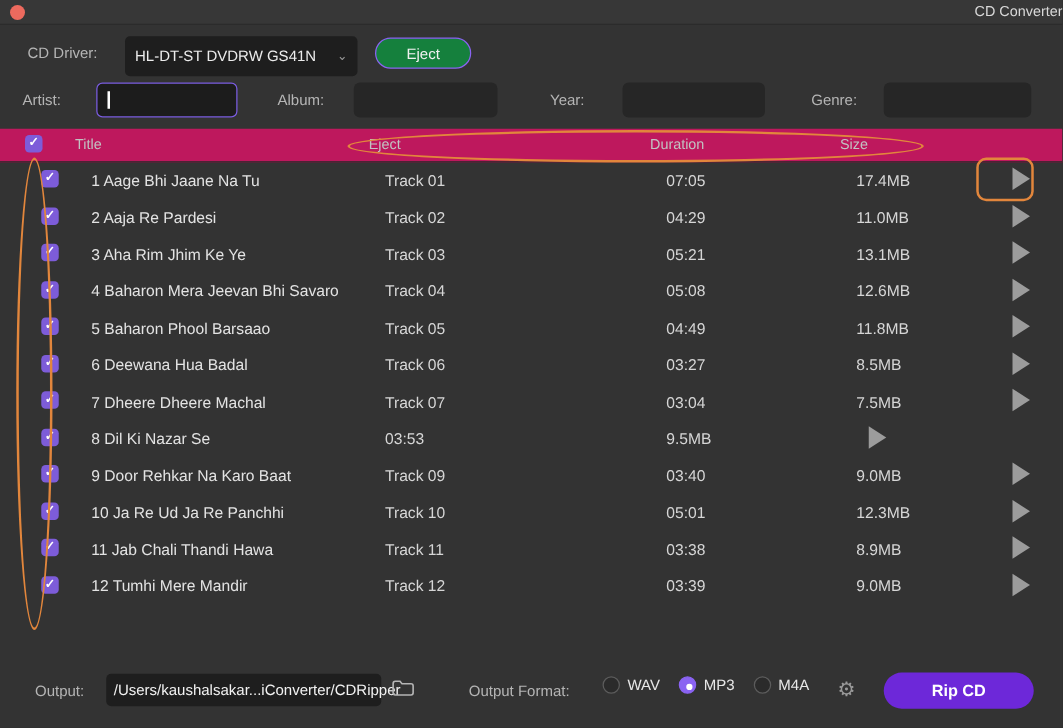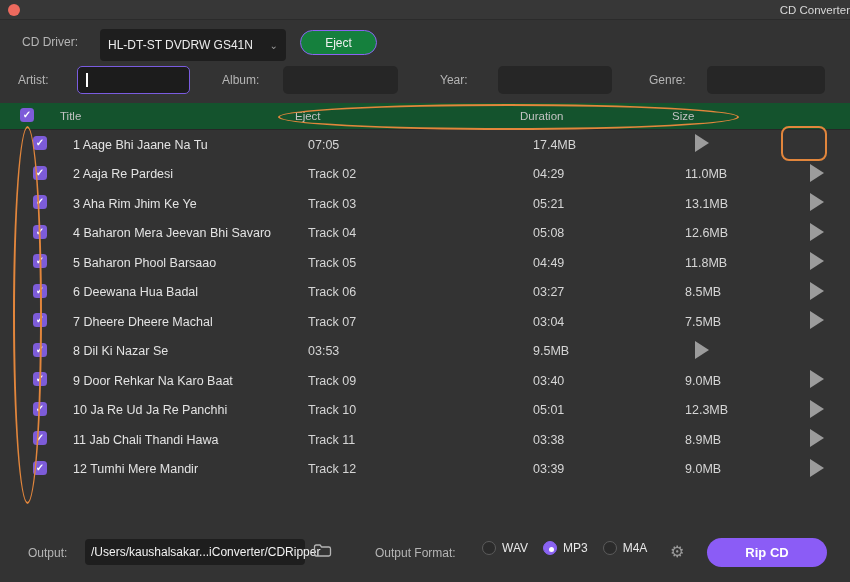--- a/index.html
+++ b/index.html
@@ -27,21 +27,21 @@
 
   .meta-row { position:absolute; top:66px; left:0; width:850px; height:28px; }
   .meta-label { position:absolute; top:7px; }
   .meta-input { position:absolute; top:0; height:28px; background:#262626; border:none; border-radius:5px;
                 color:#ececec; font-size:12px; padding:0 8px; font-family:"Liberation Sans", sans-serif; }
   .meta-input.focused { background:#1c1c1c; border:1.5px solid #7a5ce0; }
   .caret { position:absolute; width:1.5px; height:14px; background:#ffffff; }
 
   
   .grid { display:grid; grid-template-columns:60px 235px 225px 152px 115px auto; align-items:center; }
-  .thead { position:absolute; top:103px; left:0; width:850px; height:27px; background:#14532d;
+  .thead { position:absolute; top:103px; left:0; width:850px; height:27px; background:#be185d;
            border-bottom:1px solid #272727; color:#c2c2c2; font-size:11.5px; }
   .tbody { position:absolute; top:130px; left:0; width:850px;margin-left:13px; }
   .trow { height:29.5px; color:#d6d6d6; font-size:12.5px; }
   .trow .title { color:#e3e3e3; }
   .cell-check { padding-left:20px; }
   .checkbox { display:inline-block; width:14px; height:14px; background:#7d5cd9; border-radius:3.5px;
               position:relative; cursor:pointer; }
   .checkbox::after { content:"✓"; position:absolute; left:0; top:0; width:14px; height:14px;
                      color:#ffffff; font-size:10px; font-weight:bold; line-height:14px; text-align:center; }
   .cell-play { padding-left:10px; }
@@ -57,21 +57,21 @@
   .fmt-label { position:absolute; left:375px; top:8px; }
   .fmt-group { position:absolute; left:482px; top:3px; display:flex; align-items:center; gap:15px; }
   .fmt-item { display:flex; align-items:center; gap:6px; cursor:pointer; }
   .radio { width:14px; height:14px; border-radius:50%; border:1.5px solid #5c5c5c; background:#2b2b2b; position:relative; }
   .radio.sel { background:#8a63f2; border-color:#8a63f2; }
   .radio.sel::after { content:""; position:absolute; left:4.5px; top:4.5px; width:5px; height:5px;
                       border-radius:50%; background:#ffffff; }
   .fmt-name { color:#e8e8e8; font-size:12px; }
   .gear { position:absolute; left:670px; top:4px; color:#9a9a9a; font-size:16px;
           font-family:"DejaVu Sans", sans-serif; cursor:pointer; background:none; border:none; }
-  .rip-btn { position:absolute; left:707px; top:0; width:120px; height:29px; background:#8b5cf6; border:none;
+  .rip-btn { position:absolute; left:707px; top:0; width:120px; height:29px; background:#6d28d9; border:none;
              border-radius:14.5px; color:#ffffff; font-size:13px; font-weight:bold;
              font-family:"Liberation Sans", sans-serif; cursor:pointer; }
 
   
   .annot { position:absolute; border:2.5px solid #e2863c; pointer-events:none; }
   .annot-cols { left:278px; top:104px; width:461px; height:26px; border-radius:50%; }
   .annot-checks { left:13px; top:126px; width:29px; height:378px; border-radius:50%; }
   .annot-play { left:781px; top:126px; width:46px; height:35px; border-radius:8px; }
 </style>
 </head>
@@ -114,20 +114,21 @@
     <div>Eject</div>
     <div>Duration</div>
     <div>Size</div>
     <div></div>
   </div>
 
   <div class="tbody">
     <div class="trow grid">
       <div class="cell-check"><span class="checkbox"></span></div>
       <div class="title">1 Aage Bhi Jaane Na Tu</div>
+      <div class="track">Track 01</div>
       <div class="dur">07:05</div>
       <div class="size">17.4MB</div>
       <div class="cell-play"><span class="play-tri"></span></div>
     </div>
 
     <div class="trow grid">
       <div class="cell-check"><span class="checkbox"></span></div>
       <div class="title">2 Aaja Re Pardesi</div>
       <div class="track">Track 02</div>
       <div class="dur">04:29</div>

